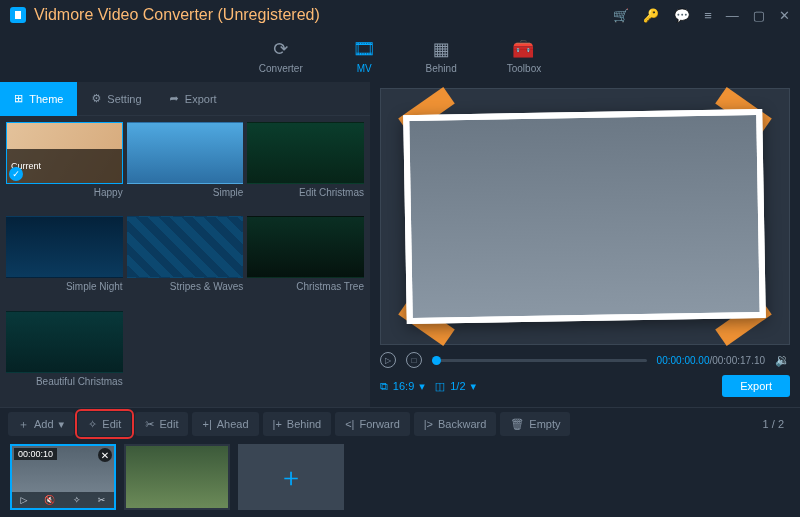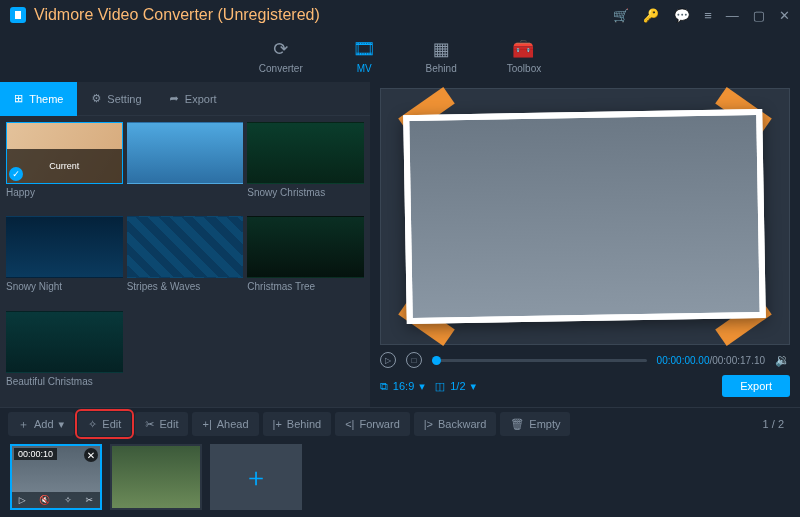--- a/index.html
+++ b/index.html
@@ -18,22 +18,22 @@
 .body{display:flex;height:calc(100% - 82px - 110px)}
 .leftpane{width:370px;background:#232c38;display:flex;flex-direction:column}
 .subtab{height:34px;display:flex;align-items:center;border-bottom:1px solid #2b3542}
 .stbtn{padding:0 14px;height:34px;display:flex;align-items:center;gap:6px;color:#8896a6;cursor:pointer}
 .stbtn.active{background:#00a8ff;color:#fff}
 .themegrid{flex:1;overflow-y:auto;padding:6px;display:grid;grid-template-columns:repeat(3,1fr);gap:4px}
 .theme{display:flex;flex-direction:column;cursor:pointer}
 .thumb{height:62px;background:#3a4654;border:1px solid transparent;position:relative;overflow:hidden}
 .theme.active .thumb{border-color:#00a8ff}
 .theme.active .check{position:absolute;bottom:2px;left:2px;width:14px;height:14px;background:#00a8ff;border-radius:50%;color:#fff;font-size:9px;display:flex;align-items:center;justify-content:center}
-.curbadge{position:absolute;bottom:0;left:0;right:0;background:rgba(0,0,0,.65);color:#fff;font-size:9px;padding:12px 4px;text-align:center}
-.tname{text-align:left;font-size:10px;color:#8896a6;padding:3px 0}
+.curbadge{position:absolute;bottom:0;left:0;right:0;background:rgba(0,0,0,.65);color:#fff;font-size:9px;padding:12px 4px;}
+.tname{text-align:right;font-size:10px;color:#8896a6;padding:3px 0}
 .rightpane{flex:1;background:#1b2430;display:flex;flex-direction:column;padding:6px 10px}
 .preview{flex:1;background:#2b3542;position:relative;border:1px solid #3a4654;display:flex;align-items:center;justify-content:center}
 .frame{width:88%;height:82%;background:#fff;border:6px solid #fff;box-shadow:0 4px 16px rgba(0,0,0,.45);transform:rotate(-1deg);position:relative;overflow:hidden}
 .frame .vid{position:absolute;inset:0;background:linear-gradient(#6b7885,#8a97a4)}
 .tape{position:absolute;width:55px;height:20px;background:#ff9933;opacity:.92}
 .tape.tl{top:12px;left:18px;transform:rotate(-35deg)}
 .tape.tr{top:12px;right:18px;transform:rotate(35deg)}
 .tape.bl{bottom:12px;left:18px;transform:rotate(35deg)}
 .tape.br{bottom:12px;right:18px;transform:rotate(-35deg)}
 .pctrl{height:26px;display:flex;align-items:center;gap:10px;color:#8896a6;font-size:12px;padding-top:4px}
@@ -44,21 +44,21 @@
 .tc .cur{color:#00a8ff}
 .pctrl2{height:30px;display:flex;align-items:center;gap:10px;color:#00a8ff;font-size:11px}
 .pctrl2 .exportbtn{margin-left:auto;background:#00a8ff;color:#fff;padding:5px 18px;border-radius:3px;cursor:pointer}
 .drop{cursor:pointer;display:flex;align-items:center;gap:5px}
 .bottompane{height:110px;background:#1b2430;border-top:1px solid #2b3542}
 .toolbar{height:32px;display:flex;align-items:center;padding:0 8px;gap:4px}
 .tbtn{height:24px;padding:0 10px;display:flex;align-items:center;gap:5px;color:#8896a6;background:#252f3c;border-radius:3px;cursor:pointer;font-size:11px}
 .tbtn.highlight{outline:2px solid #e53030;outline-offset:1px}
 .pager{margin-left:auto;font-size:11px;color:#8896a6;padding-right:8px}
 .cliprow{display:flex;gap:8px;padding:4px 10px}
-.clip{width:92px;height:66px;background:#3a4654;border:2px solid #2b3542;position:relative;cursor:pointer;overflow:hidden}
+.clip{width:106px;height:66px;background:#3a4654;border:2px solid #2b3542;position:relative;cursor:pointer;overflow:hidden}
 .clip.sel{border-color:#00a8ff}
 .clip .dur{position:absolute;top:2px;left:2px;background:rgba(0,0,0,.65);color:#fff;font-size:9px;padding:1px 4px}
 .clip .x{position:absolute;top:2px;right:2px;width:14px;height:14px;background:rgba(0,0,0,.7);border-radius:50%;color:#fff;font-size:10px;display:flex;align-items:center;justify-content:center}
 .clip .ops{position:absolute;bottom:0;left:0;right:0;height:16px;background:rgba(30,40,50,.75);display:flex;align-items:center;justify-content:space-around;font-size:9px;color:#cbd4de}
 .clip.add{display:flex;align-items:center;justify-content:center;color:#00a8ff;font-size:26px;border:1px solid #3a4654}
 
 .t-happy{background:linear-gradient(120deg,#e3c29b,#d6a97a)}
 .t-simple{background:linear-gradient(#4fa8e0,#2c6fa4)}
 .t-xmaseve{background:radial-gradient(circle,#bfe0f2,#7ab4d2)}
 .t-merry{background:linear-gradient(#0a3d2c,#072418);color:#e9c46a}
@@ -128,28 +128,29 @@
     <div class="themegrid">
       <div class="theme active">
         <div class="thumb t-happy">
           <div class="curbadge">Current</div>
           <div class="check">✓</div>
         </div>
         <div class="tname">Happy</div>
       </div>
       <div class="theme">
         <div class="thumb t-simple"></div>
+        <div class="tname">Simple</div>
       </div>
       <div class="theme">
         <div class="thumb t-merry"></div>
-        <div class="tname">Snowy Christmas</div>
+        <div class="tname">Edit Christmas</div>
       </div>
       <div class="theme">
         <div class="thumb t-snowy"></div>
-        <div class="tname">Snowy Night</div>
+        <div class="tname">Simple Night</div>
       </div>
       <div class="theme">
         <div class="thumb t-stripes"></div>
         <div class="tname">Stripes &amp; Waves</div>
       </div>
       <div class="theme">
         <div class="thumb t-xmastree"></div>
         <div class="tname">Christmas Tree</div>
       </div>
       <div class="theme">

